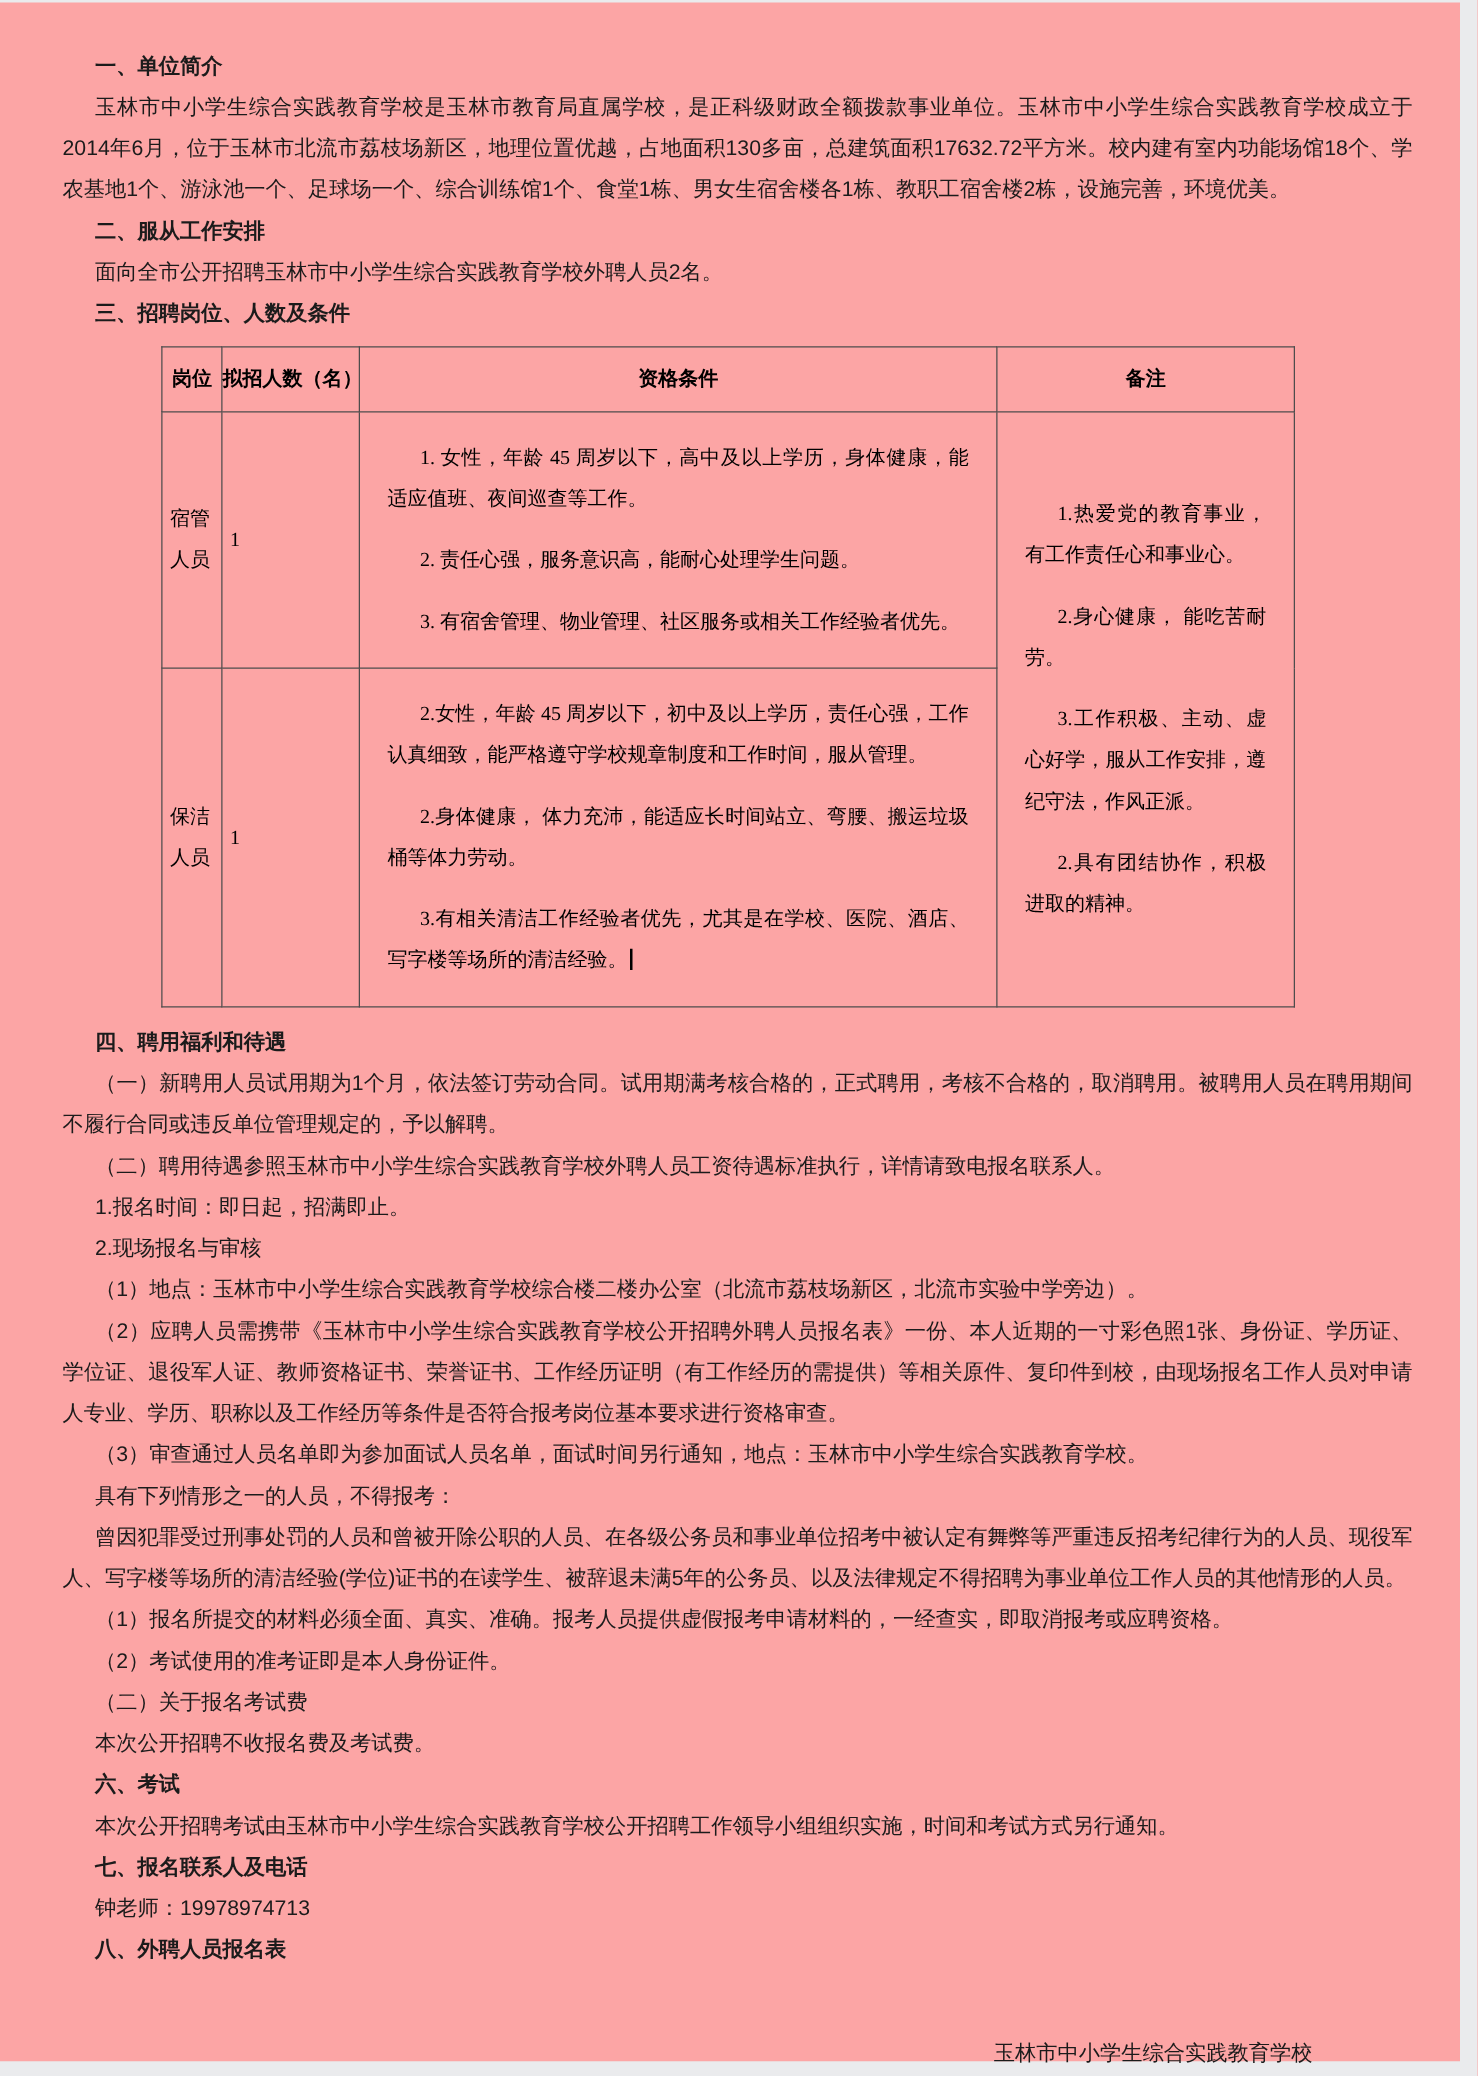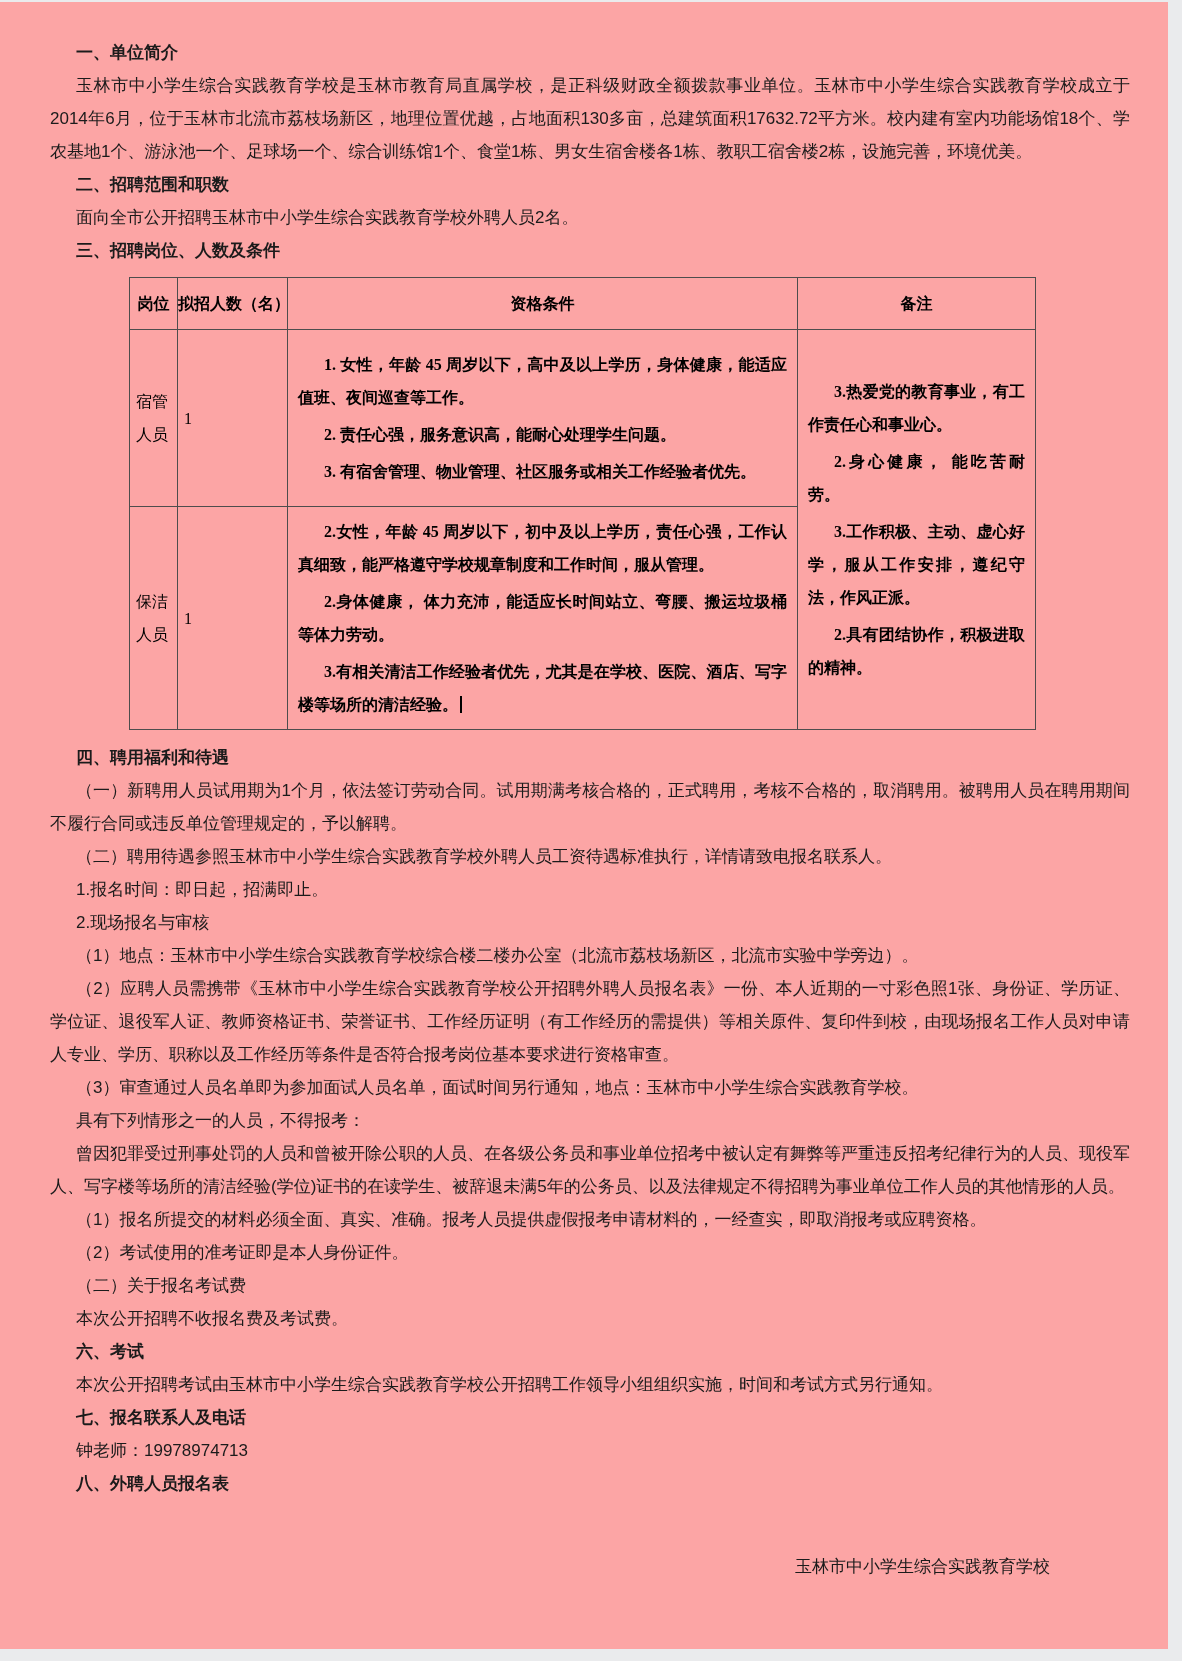--- a/index.html
+++ b/index.html
@@ -53,25 +53,24 @@
     white-space:nowrap;
     font-size:16px;
   }
   td.post{
     padding:4px 7px;
   }
   tr.r1 td{height:177px;}
   tr.r2 td{height:187px;}
   td.quals{padding:8px 10px 8px 9px;}
   td.quals p, td.remark p{
-    margin:4px;
+    margin:16px;
     font-size:16px;
     line-height:33px;
     text-align:justify;
-    font-weight:bold;
   }
   td.remark{padding:8px 8px 8px 9px;}
   .caret{
     display:inline-block;
     width:2px;height:17px;
     background:#000;
     vertical-align:-3px;
     margin-left:2px;
   }
   
@@ -90,21 +89,21 @@
 </style>
 </head>
 <body>
 
 <div class="paper">
   <div class="content">
 
     <h2>一、单位简介</h2>
     <p>玉林市中小学生综合实践教育学校是玉林市教育局直属学校，是正科级财政全额拨款事业单位。玉林市中小学生综合实践教育学校成立于2014年6月，位于玉林市北流市荔枝场新区，地理位置优越，占地面积130多亩，总建筑面积17632.72平方米。校内建有室内功能场馆18个、学农基地1个、游泳池一个、足球场一个、综合训练馆1个、食堂1栋、男女生宿舍楼各1栋、教职工宿舍楼2栋，设施完善，环境优美。</p>
 
-    <h2>二、招聘范围和职数</h2>
+    <h2>二、服从工作安排</h2>
     <p>面向全市公开招聘玉林市中小学生综合实践教育学校外聘人员2名。</p>
 
     <h2>三、招聘岗位、人数及条件</h2>
 
     <table class="rec">
       <colgroup>
         <col style="width:48px">
           <col style="width:110px">
           <col style="width:510px">
           <col style="width:238px">
@@ -118,21 +117,21 @@
       </tr>
       <tr class="r1">
         <td class="post">宿管人员</td>
         <td class="post">1</td>
         <td class="quals">
           <p>1. 女性，年龄 45 周岁以下，高中及以上学历，身体健康，能适应值班、夜间巡查等工作。</p>
           <p>2. 责任心强，服务意识高，能耐心处理学生问题。</p>
           <p>3. 有宿舍管理、物业管理、社区服务或相关工作经验者优先。</p>
         </td>
         <td class="remark" rowspan="2">
-          <p>3.热爱党的教育事业，有工作责任心和事业心。</p>
+          <p>1.热爱党的教育事业，有工作责任心和事业心。</p>
           <p>2.身心健康， 能吃苦耐劳。</p>
           <p>3.工作积极、主动、虚心好学，服从工作安排，遵纪守法，作风正派。</p>
           <p>2.具有团结协作，积极进取的精神。</p>
         </td>
       </tr>
       <tr class="r2">
         <td class="post">保洁人员</td>
         <td class="post">1</td>
         <td class="quals">
           <p>2.女性，年龄 45 周岁以下，初中及以上学历，责任心强，工作认真细致，能严格遵守学校规章制度和工作时间，服从管理。</p>

